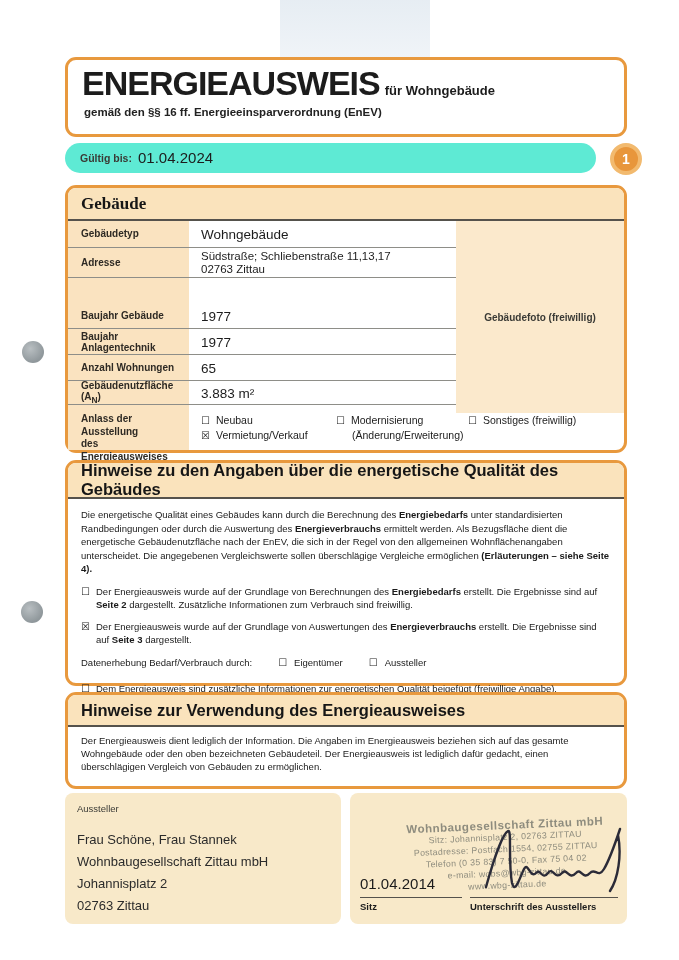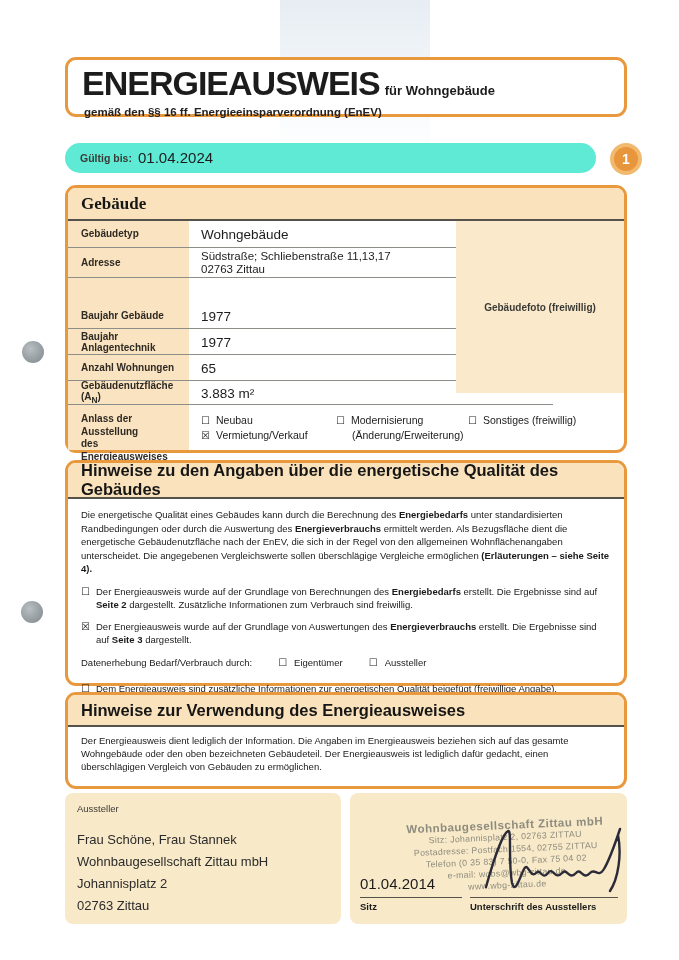--- a/index.html
+++ b/index.html
@@ -16,21 +16,21 @@
   .hole1{left:22px;top:341px;}
   .hole2{left:21px;top:601px;}
 
   .obox{position:absolute;left:65px;width:562px;border:3px solid #E8993E;
     border-radius:11px;background:#fff;box-sizing:border-box;}
   .sect-head{background:#FAE3BC;border-bottom:2px solid #55524C;
     border-radius:8px 8px 0 0;display:flex;align-items:center;}
   .sect-title{font-weight:bold;color:#161616;padding-left:13px;}
 
   
-  .hdr{top:57px;height:60px;}
+  .hdr{top:57px;height:80px;}
   .hdr-title{position:absolute;left:14px;top:4px;font-size:34px;font-weight:bold;
     letter-spacing:-1px;color:#1c1c1c;white-space:nowrap;}
   .hdr-suffix{font-size:13px;font-weight:bold;letter-spacing:0;margin-left:5px;}
   .hdr-sub{position:absolute;left:16px;top:46px;font-size:11.5px;font-weight:bold;color:#222;}
 
   
   .valid{position:absolute;left:65px;top:143px;width:531px;height:30px;
     background:#5eead4;border-radius:15px;}
   .valid-label{position:absolute;left:15px;top:9px;font-size:10.5px;font-weight:bold;color:#3a3a35;}
   .valid-value{position:absolute;left:73px;top:6px;font-size:15px;color:#1c1c1c;}
@@ -38,21 +38,21 @@
     background:#E8963B;border:4px solid #F2BA6F;border-radius:50%;
     display:flex;align-items:center;justify-content:center;
     color:#fff;font-size:14px;font-weight:bold;}
 
   
   .geb{top:185px;height:268px;}
   .geb .sect-head{height:31px;}
   .geb .sect-title{font-size:17px;font-family:Liberation Serif, serif;}
   .geb-body{position:relative;height:229px;}
   .label-col{position:absolute;left:0;top:0;bottom:0;width:121px;background:#FAE3C0;}
-  .photo{position:absolute;left:388px;top:0;width:168px;height:172px;background:#FBE9CC;
+  .photo{position:absolute;left:388px;top:0;width:168px;height:192px;background:#FBE9CC;
     display:flex;align-items:center;justify-content:center;}
   .photo-label{font-size:10px;font-weight:bold;color:#3a3a35;}
   .grow{position:absolute;left:0;}
   .grow .lbl{position:absolute;left:13px;top:50%;transform:translateY(-50%);
     font-size:10px;font-weight:bold;color:#2e2a24;width:105px;line-height:11.5px;}
   .grow .val{position:absolute;left:133px;top:50%;transform:translateY(-50%);
     font-size:13.5px;color:#1c1c1c;white-space:nowrap;}
   .grow .val2{font-size:11.5px;line-height:13.5px;}
   .sep{border-bottom:1px solid #8E8E88;width:388px;box-sizing:border-box;}
   .anlass{position:absolute;left:0;top:184px;height:45px;width:556px;}

